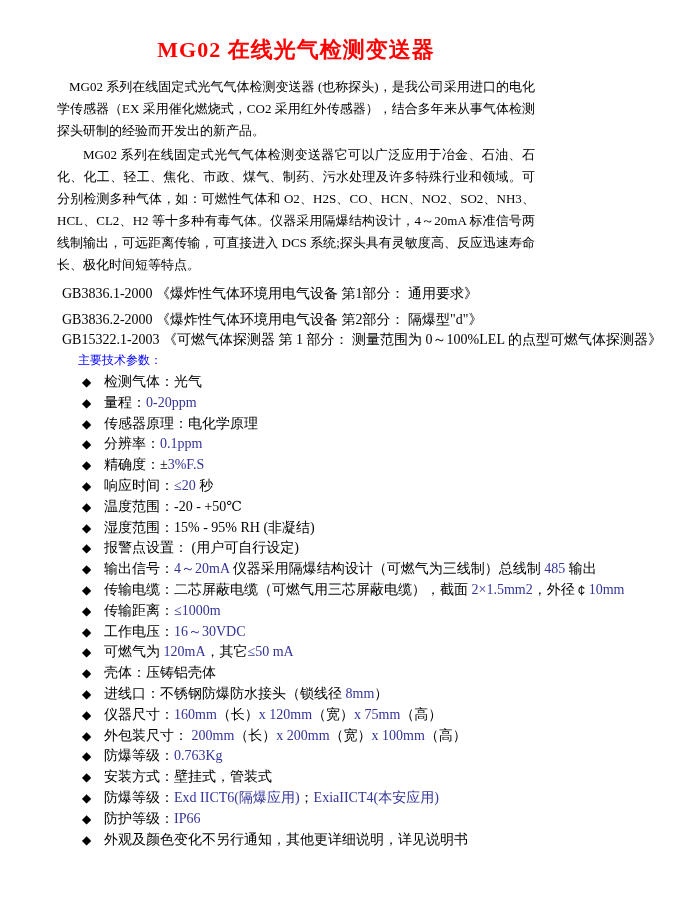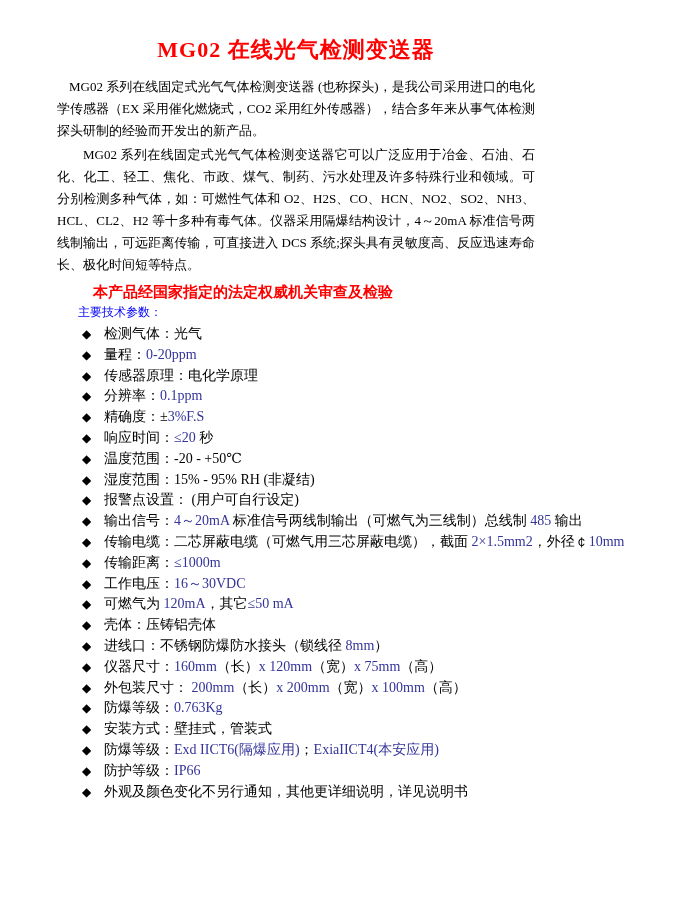--- a/index.html
+++ b/index.html
@@ -51,35 +51,39 @@
 </style>
 </head>
 <body>
 
 <div class="doc">
   <h1 class="title">MG02 在线光气检测变送器</h1>
 
   <p class="intro p1">MG02 系列在线固定式光气气体检测变送器 (也称探头)，是我公司采用进口的电化学传感器（EX 采用催化燃烧式，CO2 采用红外传感器），结合多年来从事气体检测探头研制的经验而开发出的新产品。</p>
   <p class="intro p2">MG02 系列在线固定式光气气体检测变送器它可以广泛应用于冶金、石油、石化、化工、轻工、焦化、市政、煤气、制药、污水处理及许多特殊行业和领域。可分别检测多种气体，如：可燃性气体和 O2、H2S、CO、HCN、NO2、SO2、NH3、HCL、CL2、H2 等十多种有毒气体。仪器采用隔爆结构设计，4～20mA 标准信号两线制输出，可远距离传输，可直接进入 DCS 系统;探头具有灵敏度高、反应迅速寿命长、极化时间短等特点。</p>
 
+  <div class="standards">
+    <p class="std std-first">GB3836.1-2000 《爆炸性气体环境用电气设备 第1部分： 通用要求》</p>
+    <p class="std">GB3836.2-2000 《爆炸性气体环境用电气设备 第2部分： 隔爆型"d"》</p>
+    <p class="std">GB15322.1-2003 《可燃气体探测器 第 1 部分： 测量范围为 0～100%LEL 的点型可燃气体探测器》</p>
+  </div>
 
-  <p class="notice">本产品经国家指定的法定权威机关审查及检验</p>
   <p class="heading">主要技术参数：</p>
 
   <ul class="params" id="params">
       <li class="param"><span class="bullet">◆</span><span class="seg">检测气体：光气</span></li>
       <li class="param"><span class="bullet">◆</span><span class="seg">量程：</span><span class="seg seg-v">0-20ppm</span></li>
       <li class="param"><span class="bullet">◆</span><span class="seg">传感器原理：电化学原理</span></li>
       <li class="param"><span class="bullet">◆</span><span class="seg">分辨率：</span><span class="seg seg-v">0.1ppm</span></li>
       <li class="param"><span class="bullet">◆</span><span class="seg">精确度：±</span><span class="seg seg-v">3%F.S</span></li>
       <li class="param"><span class="bullet">◆</span><span class="seg">响应时间：</span><span class="seg seg-v">≤20</span><span class="seg"> 秒</span></li>
       <li class="param"><span class="bullet">◆</span><span class="seg">温度范围：-20 - +50℃</span></li>
       <li class="param"><span class="bullet">◆</span><span class="seg">湿度范围：15% - 95% RH (非凝结)</span></li>
       <li class="param"><span class="bullet">◆</span><span class="seg">报警点设置： (用户可自行设定)</span></li>
-      <li class="param"><span class="bullet">◆</span><span class="seg">输出信号：</span><span class="seg seg-v">4～20mA</span><span class="seg"> 标准信号两线制输出（可燃气为三线制）总线制 </span><span class="seg seg-v">485</span><span class="seg"> 输出</span></li>
+      <li class="param"><span class="bullet">◆</span><span class="seg">输出信号：</span><span class="seg seg-v">4～20mA</span><span class="seg"> 仪器采用隔爆结构设计（可燃气为三线制）总线制 </span><span class="seg seg-v">485</span><span class="seg"> 输出</span></li>
       <li class="param"><span class="bullet">◆</span><span class="seg">传输电缆：二芯屏蔽电缆（可燃气用三芯屏蔽电缆），截面 </span><span class="seg seg-v">2×1.5mm2</span><span class="seg">，外径￠</span><span class="seg seg-v">10mm</span></li>
       <li class="param"><span class="bullet">◆</span><span class="seg">传输距离：</span><span class="seg seg-v">≤1000m</span></li>
       <li class="param"><span class="bullet">◆</span><span class="seg">工作电压：</span><span class="seg seg-v">16～30VDC</span></li>
       <li class="param"><span class="bullet">◆</span><span class="seg">可燃气为 </span><span class="seg seg-v">120mA</span><span class="seg">，其它</span><span class="seg seg-v">≤50 mA</span></li>
       <li class="param"><span class="bullet">◆</span><span class="seg">壳体：压铸铝壳体</span></li>
       <li class="param"><span class="bullet">◆</span><span class="seg">进线口：不锈钢防爆防水接头（锁线径 </span><span class="seg seg-v">8mm</span><span class="seg">）</span></li>
       <li class="param"><span class="bullet">◆</span><span class="seg">仪器尺寸：</span><span class="seg seg-v">160mm</span><span class="seg">（长）</span><span class="seg seg-v">x 120mm</span><span class="seg">（宽）</span><span class="seg seg-v">x 75mm</span><span class="seg">（高）</span></li>
       <li class="param"><span class="bullet">◆</span><span class="seg">外包装尺寸： </span><span class="seg seg-v">200mm</span><span class="seg">（长）</span><span class="seg seg-v">x 200mm</span><span class="seg">（宽）</span><span class="seg seg-v">x 100mm</span><span class="seg">（高）</span></li>
       <li class="param"><span class="bullet">◆</span><span class="seg">防爆等级：</span><span class="seg seg-v">0.763Kg</span></li>
       <li class="param"><span class="bullet">◆</span><span class="seg">安装方式：壁挂式，管装式</span></li>

